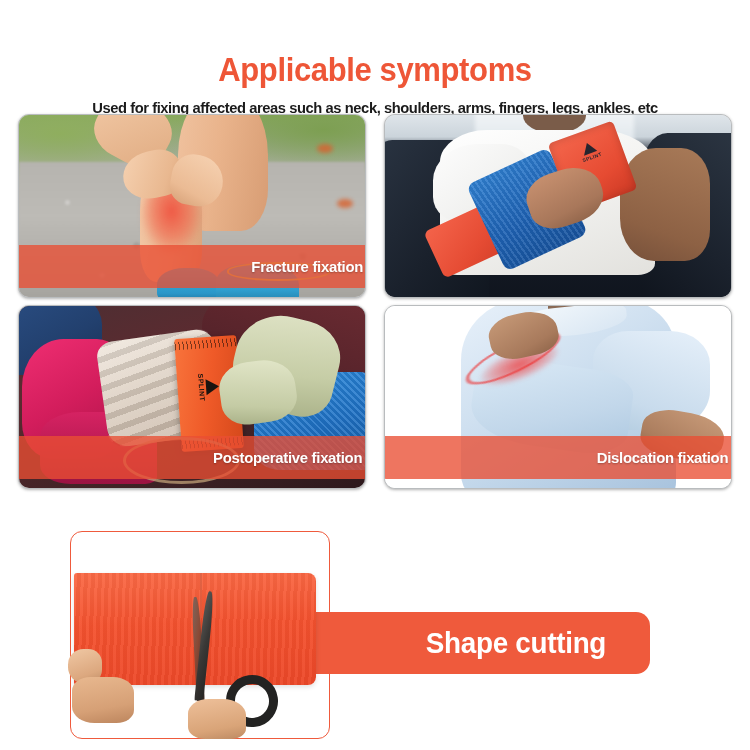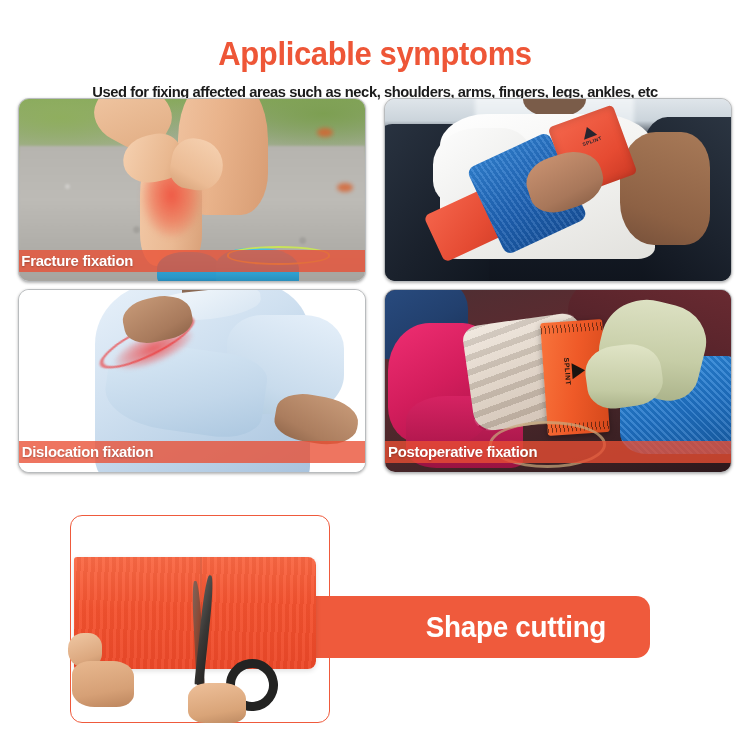--- a/index.html
+++ b/index.html
@@ -14,21 +14,21 @@
   }
 
   .page {
     position: relative;
     width: 750px;
     height: 750px;
     background: #ffffff;
   }
 
   
-  .header { padding-top: 34px; text-align: center; }
+  .header { padding-top: 34px; text-align: center; margin-top: 16px; }
 
   .title {
     font-size: 33px;
     font-weight: bold;
     color: #ee5637;
     letter-spacing: -0.4px;
     line-height: 40px;
     transform: scaleX(0.94);
   }
 
@@ -65,25 +65,25 @@
   }
 
   .photo { position: absolute; inset: 0; overflow: hidden; }
 
   
   .caption {
     position: absolute;
     left: 0;
     right: 0;
     bottom: 9px;
-    height: 22px;
+    height: 43px;
     background: rgba(233, 78, 51, 0.78);
     display: flex;
     align-items: center;
-    justify-content: flex-start;
+    justify-content: flex-end;
     z-index: 9;
   }
   .caption span {
     color: #ffffff;
     font-size: 15.5px;
     font-weight: bold;
     letter-spacing: -0.3px;
     text-shadow: 0 1px 2px rgba(0,0,0,0.28);
     transform: scaleX(0.96);
   }
@@ -540,38 +540,20 @@
         <div class="p2-shoulder"></div>
         <div class="p2-armR"></div>
         <div class="p2-splint-orange-low"></div>
         <div class="p2-wrap-blue"></div>
         <div class="p2-splint-orange-top"></div>
         <div class="p2-logo">
           <div class="tri"></div>
           <div class="lbl">SPLINT</div>
         </div>
         <div class="p2-hand"></div>
-      </div>
-    </div>
-
-    <div class="card" style="background:#ffffff;">
-      <div class="photo">
-        <div class="p4-bg"></div>
-        <div class="p4-body"></div>
-        <div class="p4-neck"></div>
-        <div class="p4-collar"></div>
-        <div class="p4-armR"></div>
-        <div class="p4-armL"></div>
-        <div class="p4-pain"></div>
-        <div class="p4-pain2"></div>
-        <div class="p4-hand-top"></div>
-        <div class="p4-hand-bot"></div>
-      </div>
-      <div class="caption">
-        <span>Dislocation fixation</span>
       </div>
     </div>
 
     <div class="card">
       <div class="photo">
         <div class="p3-bg"></div>
         <div class="p3-darkcloth"></div>
         <div class="p3-blue-jacket"></div>
         <div class="p3-pink"></div>
         <div class="p3-pink2"></div>
@@ -587,20 +569,38 @@
         </div>
         <div class="p3-glove"></div>
         <div class="p3-glove2"></div>
         <div class="p3-tube"></div>
       </div>
       <div class="caption">
         <span>Postoperative fixation</span>
       </div>
     </div>
 
+    <div class="card" style="background:#ffffff;">
+      <div class="photo">
+        <div class="p4-bg"></div>
+        <div class="p4-body"></div>
+        <div class="p4-neck"></div>
+        <div class="p4-collar"></div>
+        <div class="p4-armR"></div>
+        <div class="p4-armL"></div>
+        <div class="p4-pain"></div>
+        <div class="p4-pain2"></div>
+        <div class="p4-hand-top"></div>
+        <div class="p4-hand-bot"></div>
+      </div>
+      <div class="caption">
+        <span>Dislocation fixation</span>
+      </div>
+    </div>
+
   </div>
 
   <div class="bottom">
 
     <div class="cut-card"></div>
 
     <div class="cut-banner">
       <span>Shape cutting</span>
     </div>
 

